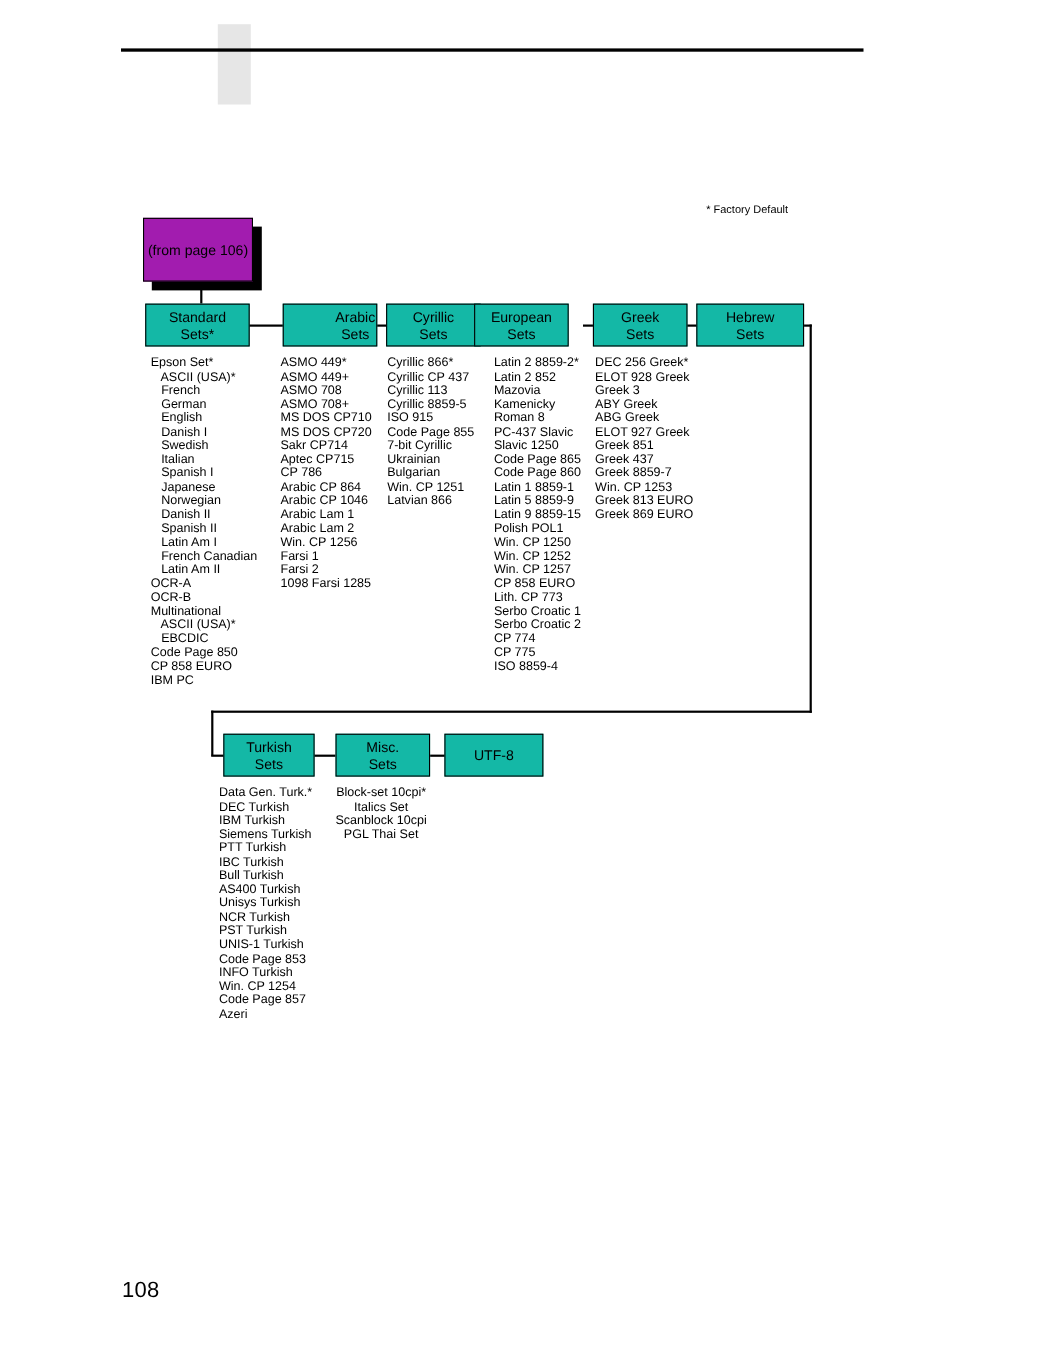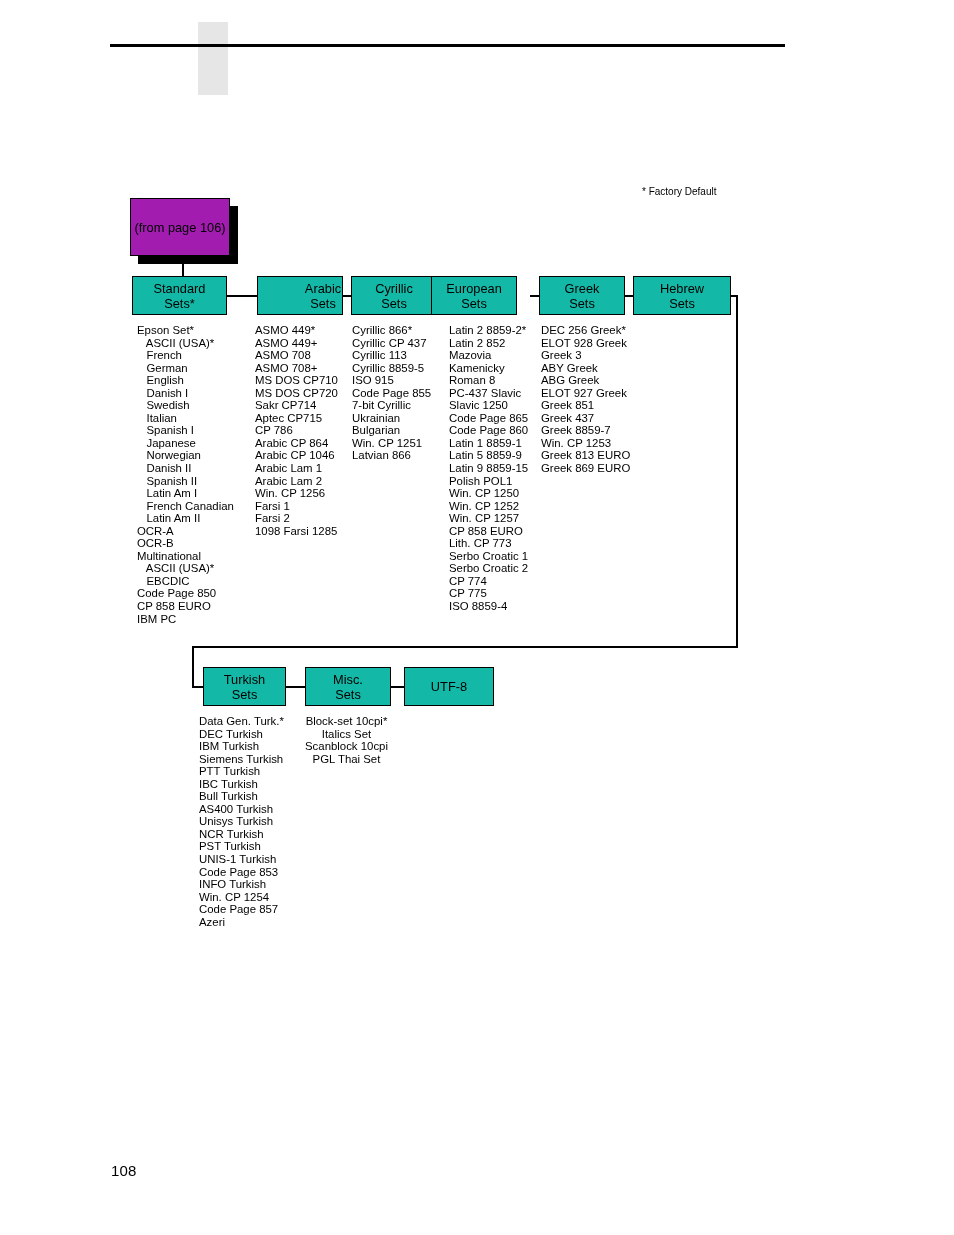--- a/index.html
+++ b/index.html
@@ -21,21 +21,21 @@
   }
   .header-rule{
     position:absolute;left:110px;top:44px;
     width:675px;height:3px;
     background:#000;
   }
 
   
   .footer-page{
     position:absolute;left:111px;top:1162px;
-    font-size:15px;letter-spacing:.2px;
+    font-size:20px;letter-spacing:.2px;
   }
 
   
   .fd-note{
     position:absolute;left:642px;top:186px;
     font-size:10px;
     text-align:center;
   }
 
   

